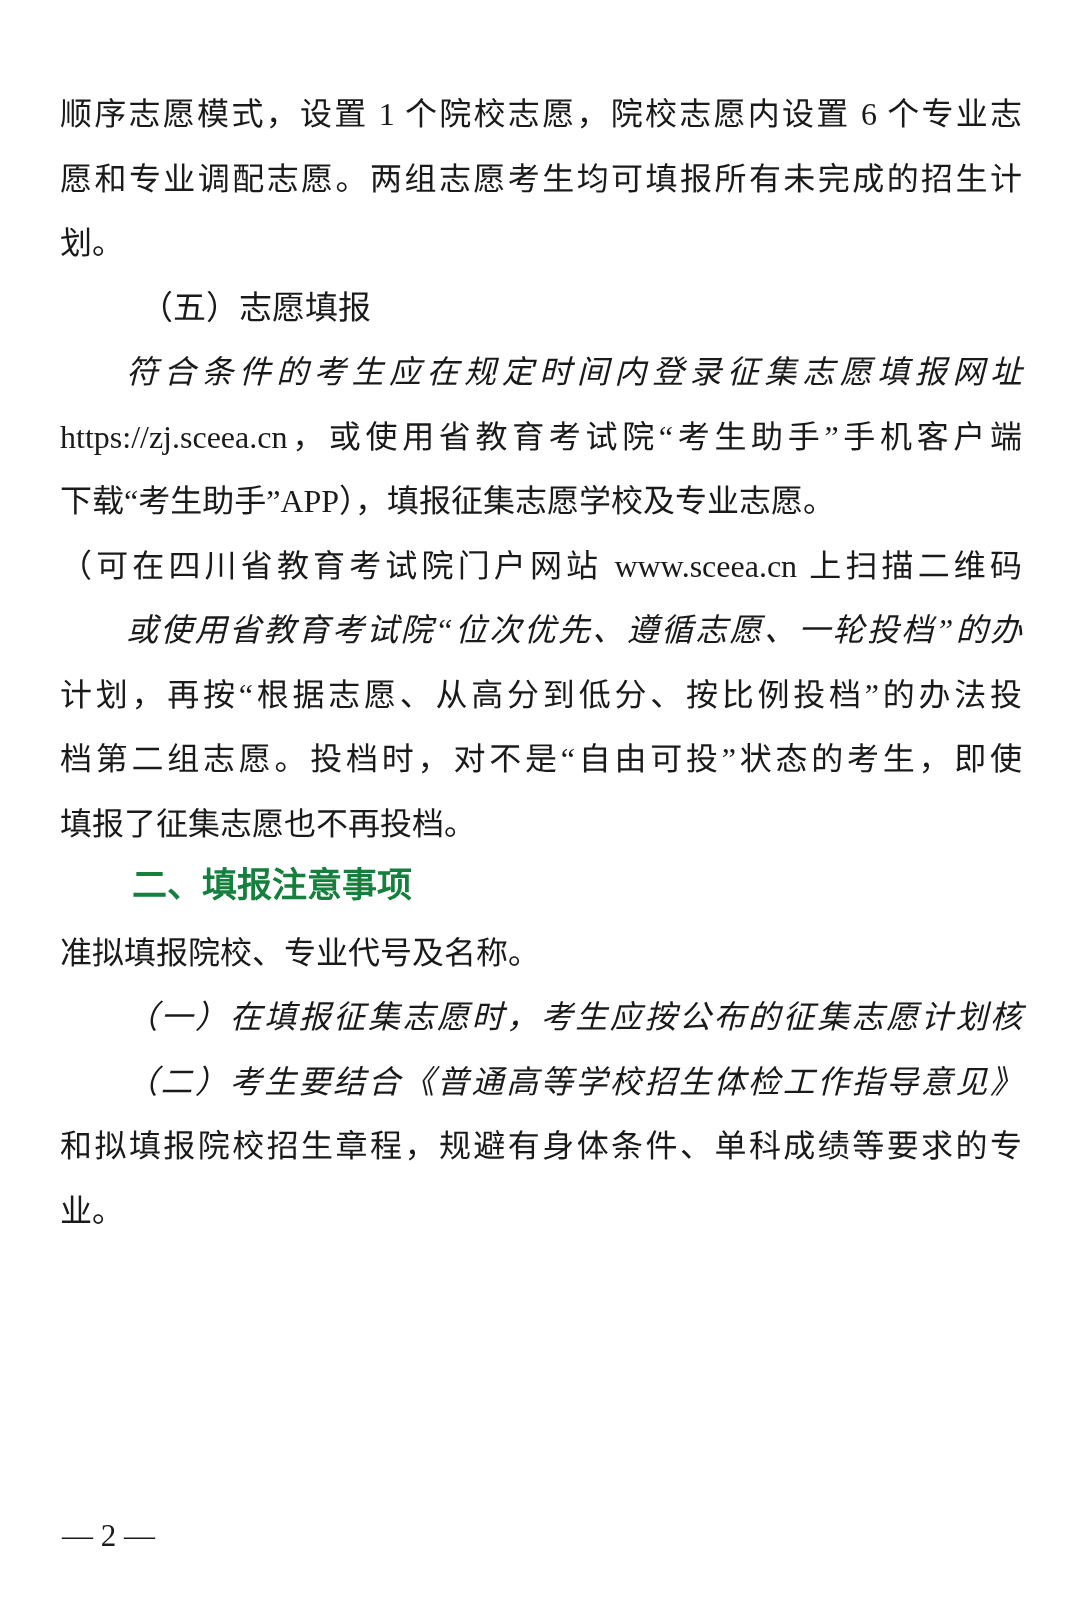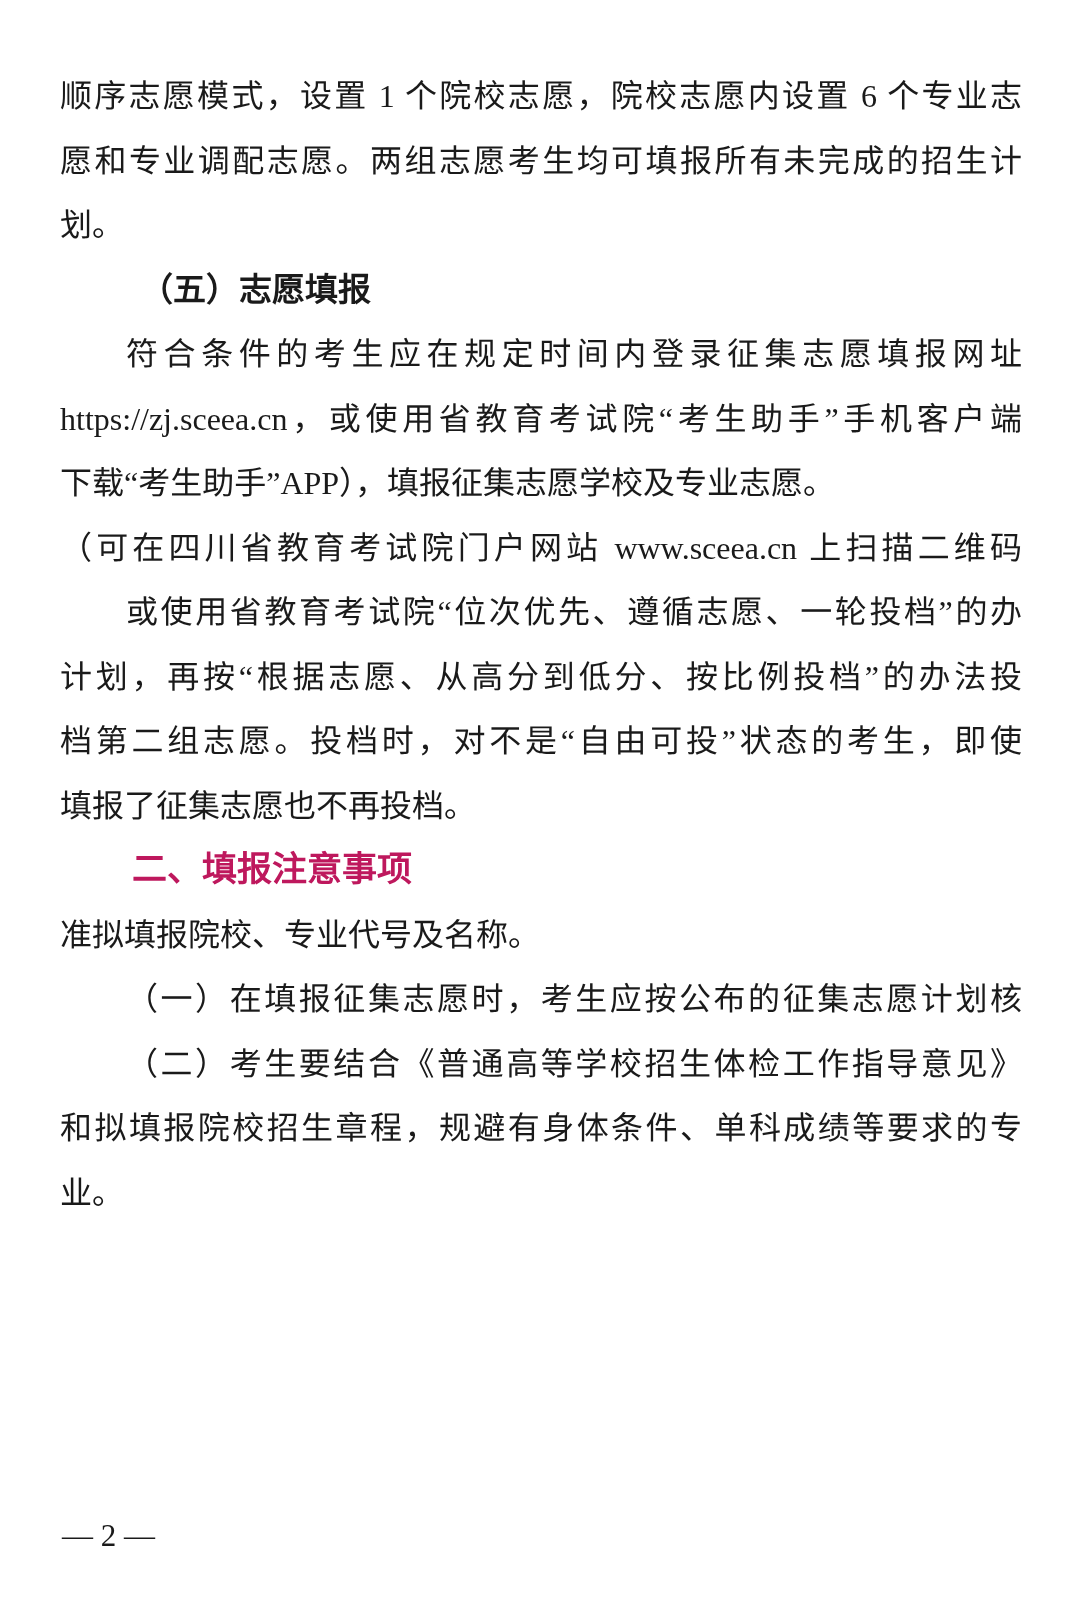--- a/index.html
+++ b/index.html
@@ -12,21 +12,21 @@
     width: 1084px;
     height: 1600px;
     background: #ffffff;
     color: #1a1a1a;
     font-family: "Liberation Serif", serif;
     overflow: hidden;
   }
   .textblock {
     position: absolute;
     left: 60px;
-    top: 64px;
+    top: 82px;
     width: 962px;
   }
   .ln {
     height: 64.5px;
     line-height: 64.5px;
     font-size: 32px;
     letter-spacing: 0;
   }
   
   .j {
@@ -34,36 +34,37 @@
     text-align-last: justify;
   }
   
   .e {
     text-align: left;
     text-align-last: left;
   }
   
   .ind {
     padding-left: 66px;
+    font-style: italic;
   }
   
   .h3 {
     padding-left: 80px;
-    font-weight: bold;
+    font-weight: normal;
     font-size: 33px;
     text-align: center;
     text-align-last: left;
   }
   
   .h2 {
     padding-left: 72px;
-    font-family: Liberation Serif, serif;
+    font-family: Liberation Mono, monospace;
     font-weight: bold;
     font-size: 35px;
-    color: #be185d;
+    color: #15803d;
     text-align: left;
     text-align-last: left;
   }
   .footer {
     position: absolute;
     left: 62px;
     top: 1516px;
     font-size: 31px;
     line-height: 40px;
     color: #1a1a1a;

